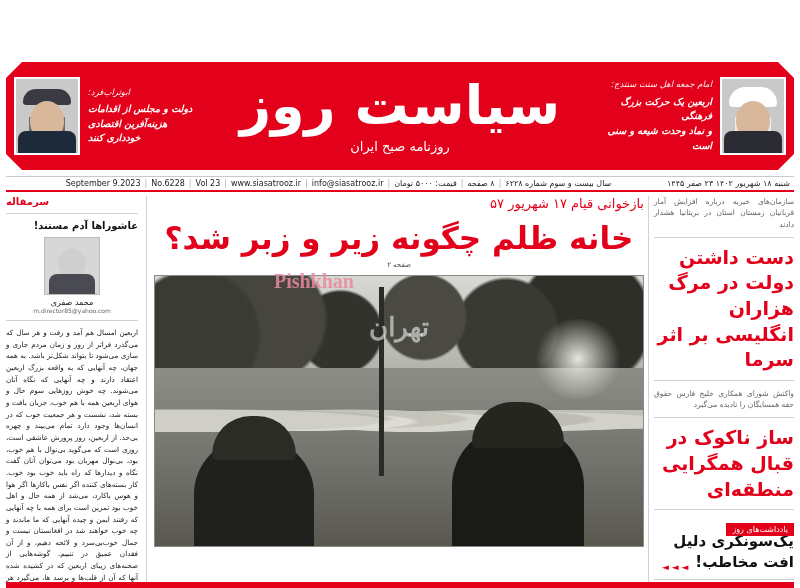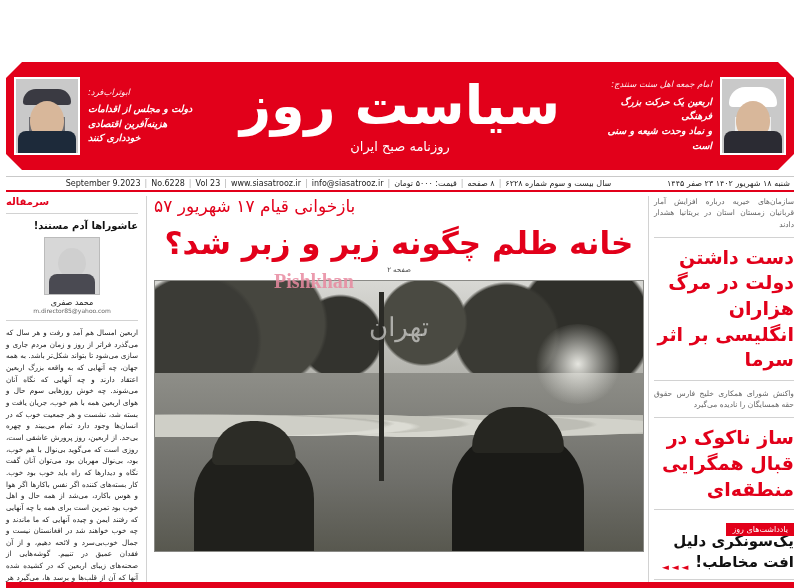--- a/index.html
+++ b/index.html
@@ -88,21 +88,21 @@
     background:#e2001a;color:#fff;font-size:8px;padding:2px 6px;display:inline-block;margin-bottom:5px;
   }
   .tagbar-wrap{position:relative;height:14px;}
   .tagbar-wrap:after{
     content:"";position:absolute;left:0;right:0;top:6px;border-top:1px solid #e2001a;z-index:-1;
   }
 
   
   .col-mid{position:absolute;right:150px;top:0;width:490px;height:100%;}
   .over-title{
-    font-size:17px;color:#e2001a;text-align:left;margin-bottom:2px;
+    font-size:13px;color:#e2001a;text-align:right;margin-bottom:2px;
   }
   .main-head{
     font-size:31px;font-weight:bold;color:#e2001a;text-align:center;line-height:1.25;
     letter-spacing:-1px;
     margin-top:8px;
   }
   .page-ref{font-size:7px;color:#444;text-align:center;margin-top:3px;}
   .photo{
     margin-top:6px;width:100%;height:272px;position:relative;overflow:hidden;background:#7c7c78;
     border:1px solid #8a8a86;box-sizing:border-box;
@@ -133,21 +133,21 @@
   .pole{position:absolute;left:46%;top:4%;width:5px;height:70%;background:#2a2a26;}
   .smoke{position:absolute;right:4%;top:16%;width:90px;height:80px;border-radius:50%;
     background:radial-gradient(circle,#e6e6e0 0%,rgba(230,230,224,0) 70%);}
   .soldier{position:absolute;bottom:0;background:#20201c;}
   .s1{left:8%;width:120px;height:108px;border-radius:56px 56px 0 0;}
   .s1helmet{position:absolute;left:8%;bottom:86px;width:84px;height:44px;background:#2c2c26;border-radius:44px 44px 6px 6px;margin-left:18px;}
   .s2{right:12%;width:132px;height:120px;border-radius:60px 60px 0 0;background:#1a1a17;}
   .s2helmet{position:absolute;right:12%;bottom:98px;width:92px;height:46px;background:#262621;border-radius:46px 46px 6px 6px;margin-right:20px;}
   .wm{
     position:absolute;left:50%;top:34%;transform:translate(-50%,-50%);
-    color:rgba(255,255,255,.55);font-size:26px;font-weight:normal;letter-spacing:1px;
+    color:rgba(255,255,255,.55);font-size:26px;font-weight:bold;letter-spacing:1px;
     font-family:"Liberation Serif", serif;
   }
   .wm2{
     position:absolute;color:#e88aa0;font-size:20px;font-weight:bold;
     font-family:"Liberation Serif", serif;opacity:.85;
   }
 
   
   .col-left{position:absolute;left:0;top:0;width:132px;height:100%;border-left:0;}
   .col-left .sep-line{border-top:1px solid #d2d2d2;margin:6px 0;}

